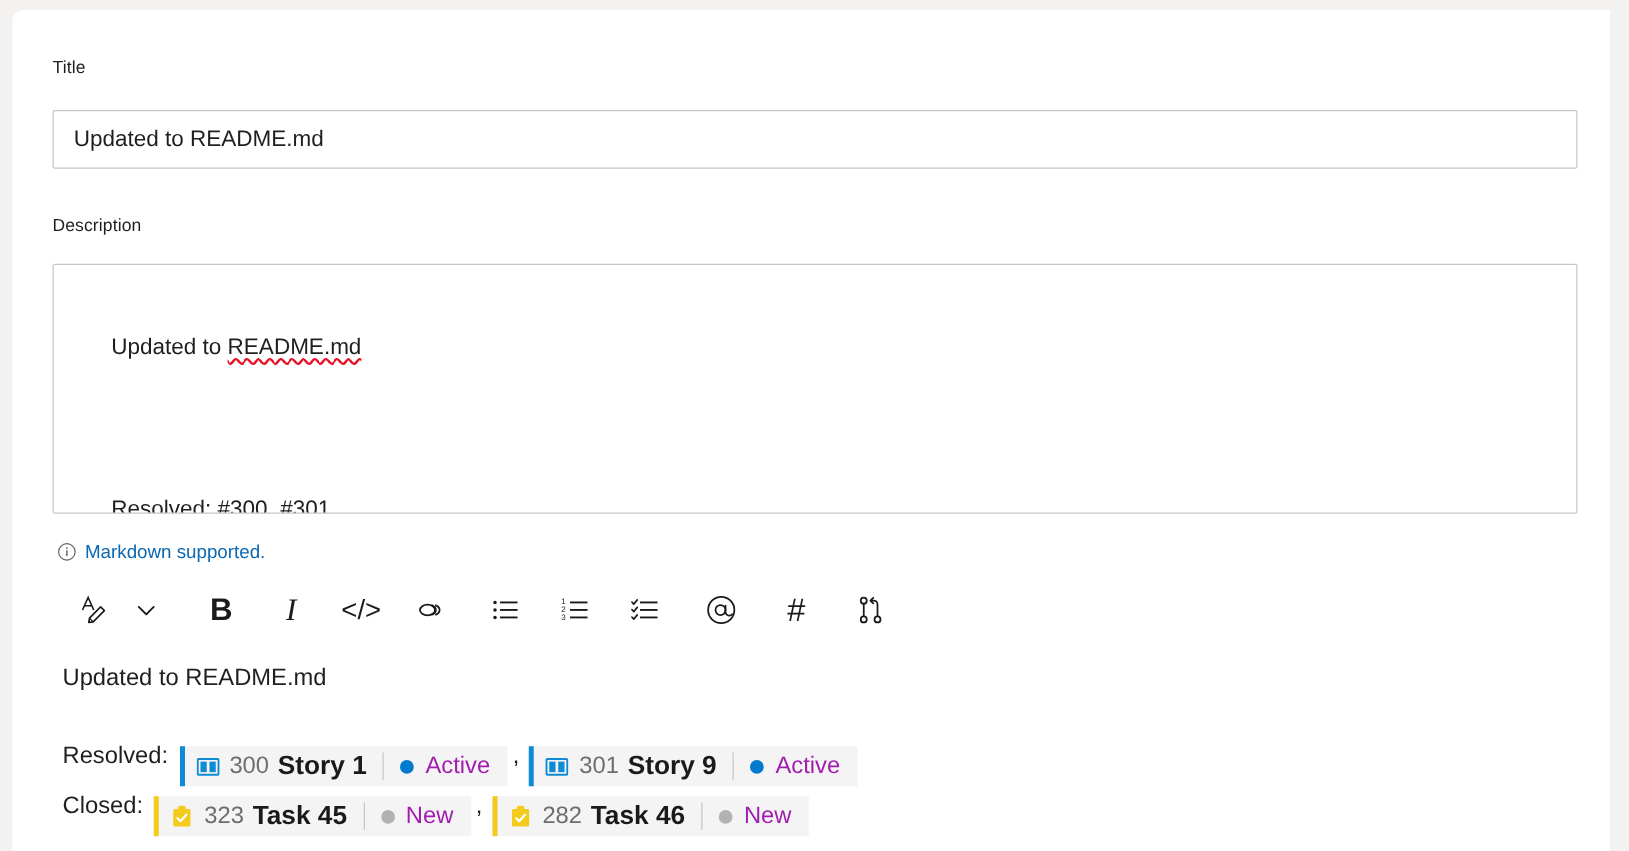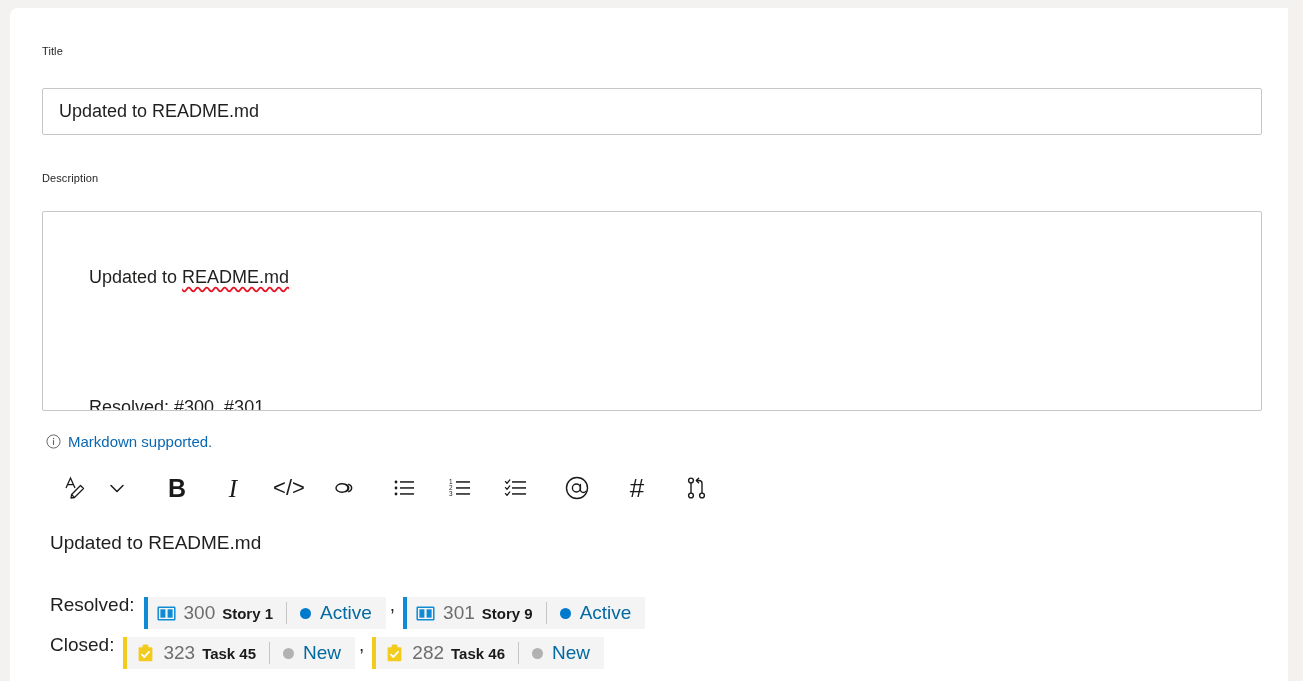--- a/index.html
+++ b/index.html
@@ -24,21 +24,21 @@
     top: 8px;
     width: 1278px;
     height: 673px;
     background: #ffffff;
     border-radius: 8px 0 0 0;
     box-sizing: border-box;
     overflow: hidden;
   }
   .field-label {
     position: absolute;
-    font-size: 11px;
+    font-size: 14px;
     color: #201f1e;
     font-family: "Liberation Sans", sans-serif;
     letter-spacing: 0.1px;
   }
   #title-label { left: 32px; top: 37px; }
   #description-label { left: 32px; top: 164px; }
 
   .text-input {
     position: absolute;
     left: 32px;
@@ -192,39 +192,39 @@
     display: block;
     flex: 0 0 19px;
   }
   .wi-id {
     color: #6d6d6d;
     font-size: 19px;
     margin-right: 7px;
   }
   .wi-title {
     color: #1b1a19;
-    font-size: 15px;
+    font-size: 21px;
     font-weight: bold;
   }
   .wi-divider {
     width: 1px;
     height: 22px;
     background: #c8c6c4;
     margin: 0 13px;
     flex: 0 0 1px;
   }
   .wi-state-dot {
     width: 11px;
     height: 11px;
     border-radius: 50%;
     margin-right: 9px;
     flex: 0 0 11px;
   }
   .wi-state-label {
-    color: #0369a1;
+    color: #a21caf;
     font-size: 19px;
   }
 </style>
 </head>
 <body>
 
 <div id="page">
   <div class="panel">
 
     <div class="field-label" id="title-label">Title</div>

